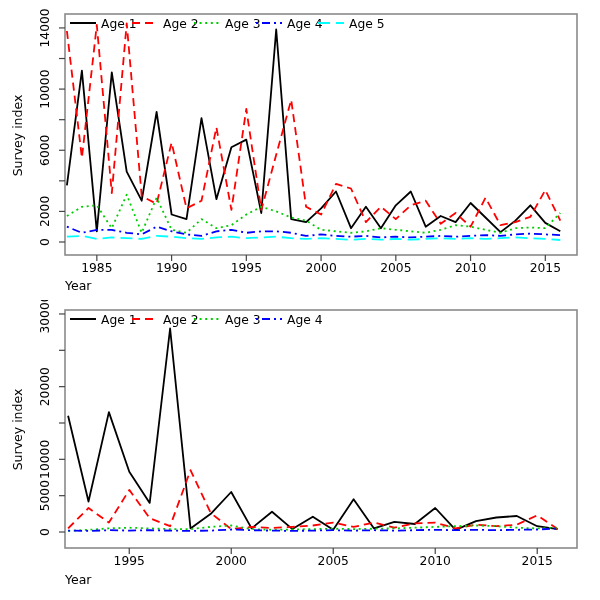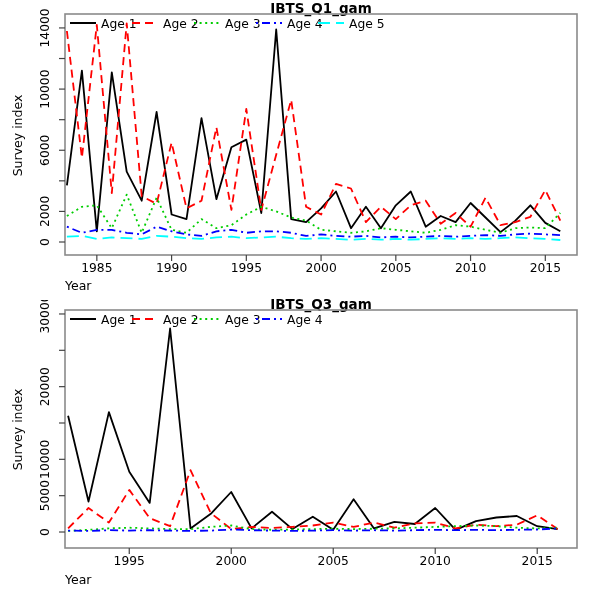--- a/index.html
+++ b/index.html
@@ -13,21 +13,20 @@
   .xlab{position:absolute;left:65px;width:512px;text-align:left;
         font-size:12.5px;color:#000;}
   svg{position:absolute;left:0;top:0;}
 </style>
 </head>
 <body>
 
 <div class="stage">
 
   <section class="chart" style="top:0px">
-    <div class="title" style="top:0px">IBTS_Q1_gam</div>
     <div class="ylab" style="top:128px">Survey index</div>
     <svg id="svg0" width="600" height="300">
         <rect x="65" y="14" width="512" height="241" fill="none" stroke="#8a8a8a" stroke-width="1.6"></rect>
         <g>
           <line x1="59" y1="242.0027282532834" x2="65" y2="242.0027282532834" stroke="#444" stroke-width="1.2"></line>
           <text x="49" y="242.0027282532834" text-anchor="middle" font-size="12.3px" fill="#000" transform="rotate(-90 49 242.0027282532834)">0</text>
           <line x1="59" y1="211.42091237865617" x2="65" y2="211.42091237865617" stroke="#444" stroke-width="1.2"></line>
           <text x="49" y="211.42091237865617" text-anchor="middle" font-size="12.3px" fill="#000" transform="rotate(-90 49 211.42091237865617)">2000</text>
           <line x1="59" y1="180.83909650402893" x2="65" y2="180.83909650402893" stroke="#444" stroke-width="1.2"></line>
           <line x1="59" y1="150.2572806294017" x2="65" y2="150.2572806294017" stroke="#444" stroke-width="1.2"></line>
@@ -70,21 +69,20 @@
           <line x1="256" y1="23" x2="282" y2="23" stroke="#0000ff" stroke-width="2" stroke-dasharray="2,4,8,4"></line>
           <text x="287" y="27.5" font-size="12.3px" fill="#000">Age 4</text>
           <line x1="318" y1="23" x2="344" y2="23" stroke="#00ffff" stroke-width="2" stroke-dasharray="12,6"></line>
           <text x="349" y="27.5" font-size="12.3px" fill="#000">Age 5</text>
         </g>
       </svg>
     <div class="xlab" style="top:278px">Year</div>
   </section>
 
   <section class="chart" style="top:300px">
-    <div class="title" style="top:-4px">IBTS_Q3_gam</div>
     <div class="ylab" style="top:122px">Survey index</div>
     <svg id="svg1" width="600" height="300">
         <rect x="65" y="10" width="512" height="238" fill="none" stroke="#8a8a8a" stroke-width="1.6"></rect>
         <g>
           <line x1="59" y1="232.01074907625127" x2="65" y2="232.01074907625127" stroke="#444" stroke-width="1.2"></line>
           <text x="49" y="232.01074907625127" text-anchor="middle" font-size="12.3px" fill="#000" transform="rotate(-90 49 232.01074907625127)">0</text>
           <line x1="59" y1="195.67154243136775" x2="65" y2="195.67154243136775" stroke="#444" stroke-width="1.2"></line>
           <text x="49" y="195.67154243136775" text-anchor="middle" font-size="12.3px" fill="#000" transform="rotate(-90 49 195.67154243136775)">5000</text>
           <line x1="59" y1="159.33233578648426" x2="65" y2="159.33233578648426" stroke="#444" stroke-width="1.2"></line>
           <text x="49" y="159.33233578648426" text-anchor="middle" font-size="12.3px" fill="#000" transform="rotate(-90 49 159.33233578648426)">10000</text>

